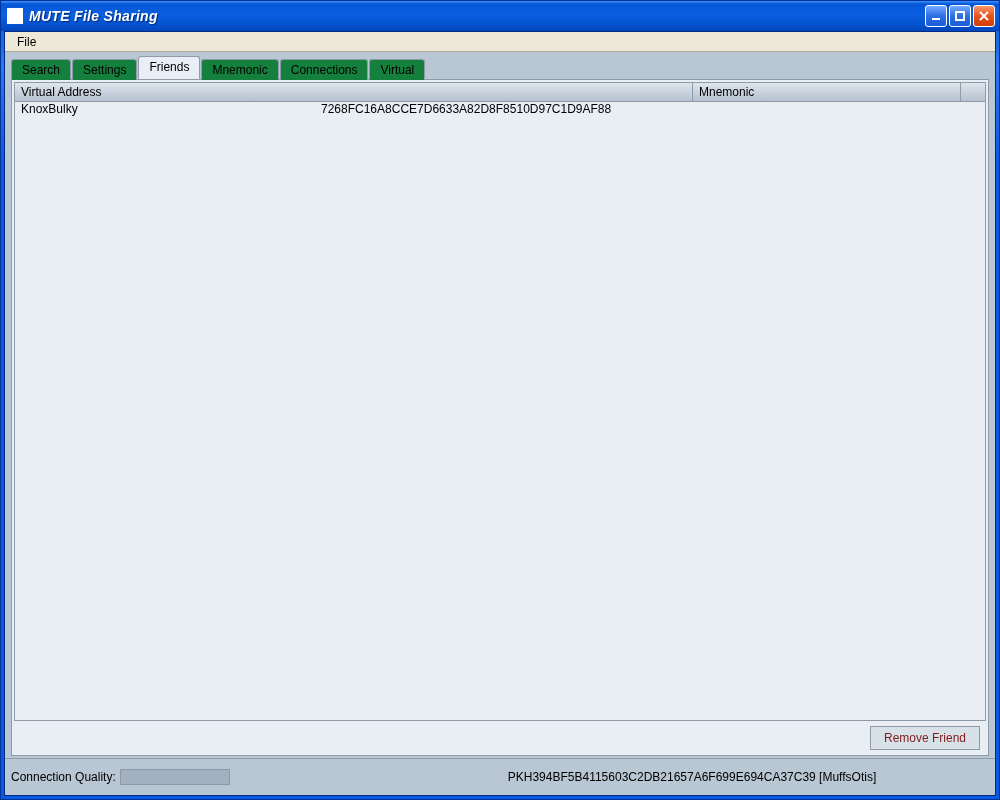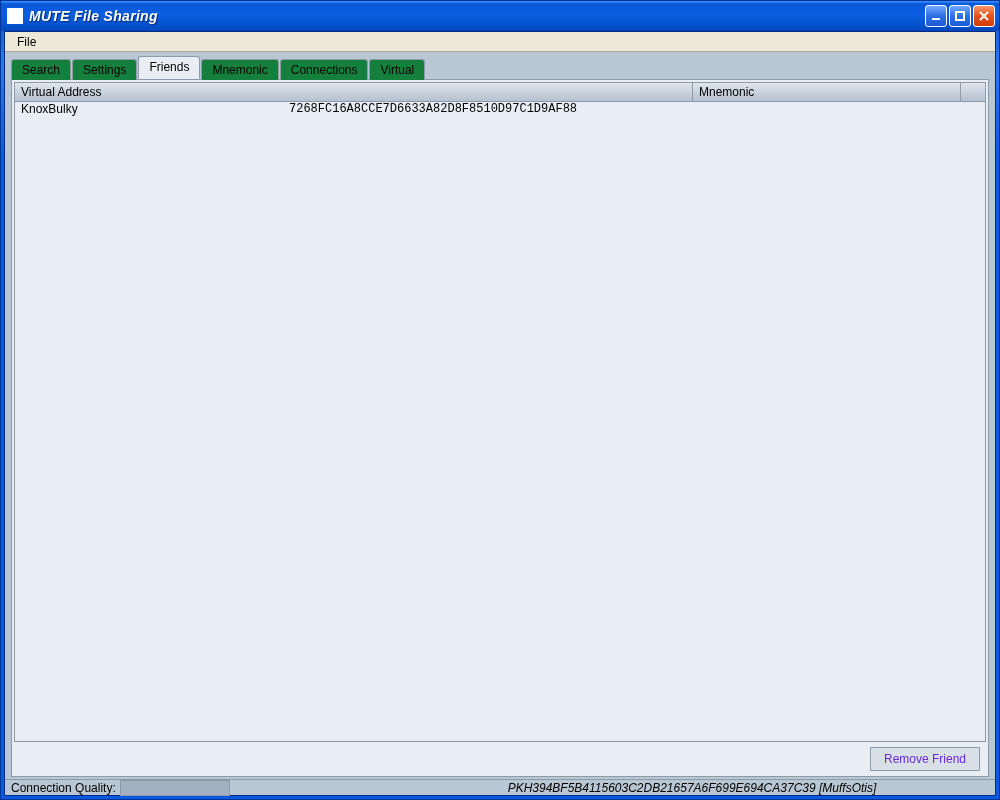--- a/index.html
+++ b/index.html
@@ -142,58 +142,58 @@
     background: linear-gradient(to bottom, #dfe7ee, #b5c1cf);
   }
   .col-header:last-child { border-right: none; }
   .col-mnemonic { width: 268px; }
   .col-address  { flex: 1; }
   .col-spacer   { width: 24px; }
 
   .listview-body { flex: 1; overflow: auto; }
   .row { display: flex; height: 18px; align-items: flex-start; font-size: 12px; }
   .cell-mnemonic { width: 268px; padding: 0 6px; }
-  .cell-address  { flex: 1; padding: 0 6px; font-family: Liberation Mono, monospace; }
+  .cell-address  { flex: 1; padding: 0 6px; font-family: Liberation Sans, sans-serif; margin-left: 32px; }
 
   .panel-buttons {
     height: 32px;
     display: flex;
     justify-content: flex-end;
     align-items: center;
     padding: 4px 6px 2px 6px;
   }
   .remove-btn {
     min-width: 110px;
     height: 24px;
     border: 1px solid #8e9aa8;
     background: #d8e0e8;
-    color: #6d28d9;
+    color: #7f1d1d;
     font-size: 12px;
     padding: 0 10px;
     cursor: default;
   }
 
   .statusbar {
-    height: 16px;
+    height: 37px;
     background: #b9c6d3;
     border-top: 1px solid #8e9aa8;
     display: flex;
     align-items: center;
     font-size: 12px;
     padding: 0 6px;
     gap: 4px;
   }
   .status-left { display: flex; align-items: center; width: 380px; }
   .status-left-label { padding-right: 4px; }
   .quality-bar {
     width: 110px; height: 16px;
     background: #a2b0bf;
     border: 1px solid #8e9aa8;
   }
-  .status-center { flex: 1; text-align: center; font-size: 12px; display:flex; justify-content:center; align-items:center;font-style:italic;}
+  .status-center { flex: 1; text-align: center; font-size: 12px; display:flex; justify-content:center; align-items:center;}
 </style>
 </head>
 <body>
 
 <div class="window">
   <div class="titlebar">
     <div class="titlebar-icon"></div>
     <div class="titlebar-text">MUTE File Sharing</div>
     <div class="window-controls">
       <div class="win-btn blue">

